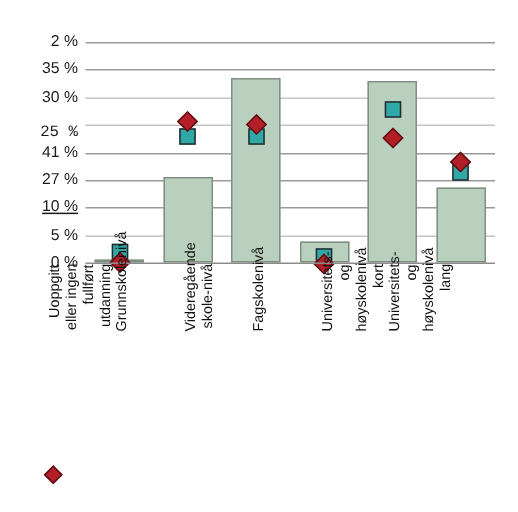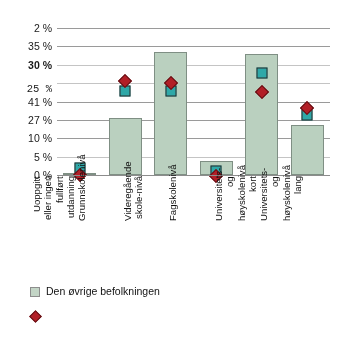--- a/index.html
+++ b/index.html
@@ -155,25 +155,25 @@
   }
 </style>
 </head>
 <body>
 
 <div id="chart-root">
 
   <div id="yticks">
       <div class="ytick" style="top: 28px;">2 %</div>
       <div class="ytick" style="top: 46.375px;">35 %</div>
-      <div class="ytick" style="top: 64.75px; font-weight: bold;">30 %</div>
+      <div class="ytick" style="top: 64.75px;">30 %</div>
       <div class="ytick" style="top: 89px; font-family: Liberation Mono, monospace;">25 %</div>
       <div class="ytick" style="top: 101.5px;">41 %</div>
       <div class="ytick" style="top: 119.875px;">27 %</div>
-      <div class="ytick" style="top: 138.25px;">10 %</div>
+      <div class="ytick" style="top: 138.25px; text-decoration: underline;">10 %</div>
       <div class="ytick" style="top: 156.625px;">5 %</div>
       <div class="ytick" style="top: 175px;">0 %</div>
     </div>
 
   <div class="plot-area">
     <div id="gridlines">
         <div class="gridline" style="top: 0px;"></div>
         <div class="gridline" style="top: 18.375px;"></div>
         <div class="gridline light" style="top: 36.75px;"></div>
         <div class="gridline light" style="top: 55.125px;"></div>
@@ -214,22 +214,18 @@
       <div class="xlabel" style="left: 64.75px;">Videregående
 skole-nivå</div>
       <div class="xlabel" style="left: 110.25px;">Fagskolenivå</div>
       <div class="xlabel" style="left: 155.75px;">Universitets- og
 høyskolenivå kort</div>
       <div class="xlabel" style="left: 201.25px;">Universitets- og
 høyskolenivå lang</div>
     </div>
 
   <div class="legend" id="legend">
-      <div class="legend-item" style="left: 0px; top: 0px;">
-        <div class="legend-swatch-square"></div>
-        <div class="legend-text">Den øvrige befolkningen</div>
-      </div>
       <div class="legend-item" style="left: 0px; top: 24px;">
         <div class="legend-swatch-diamond"></div>
       </div>
     </div>
 
 </div>
 
 </body></html>

